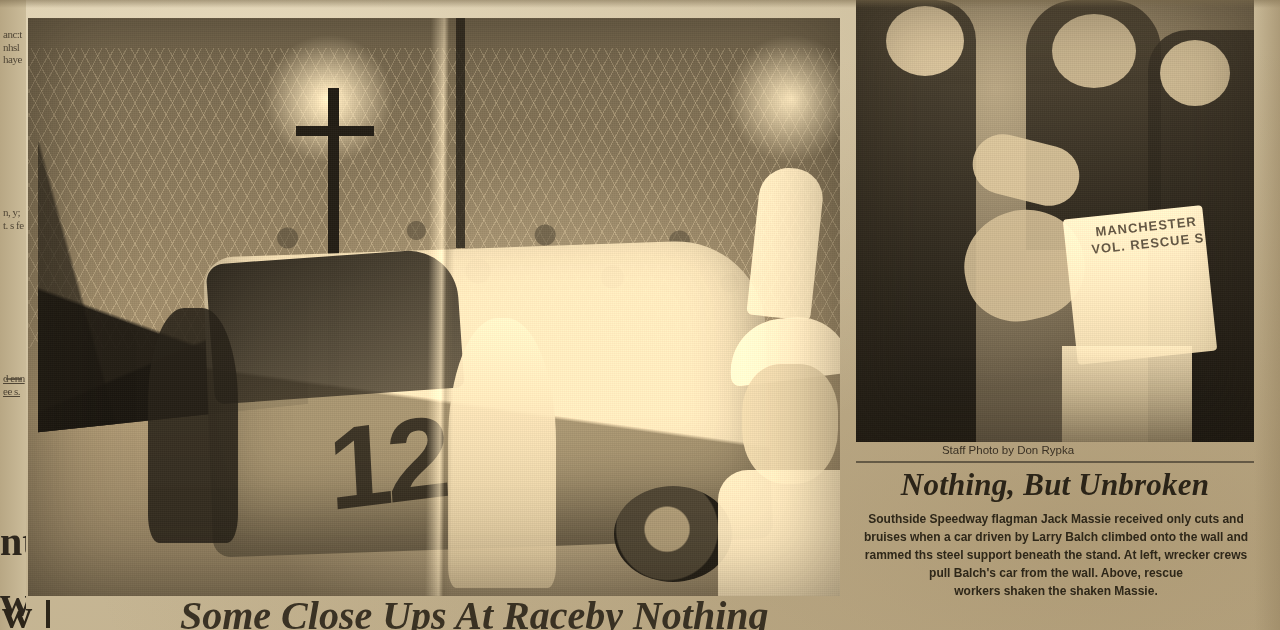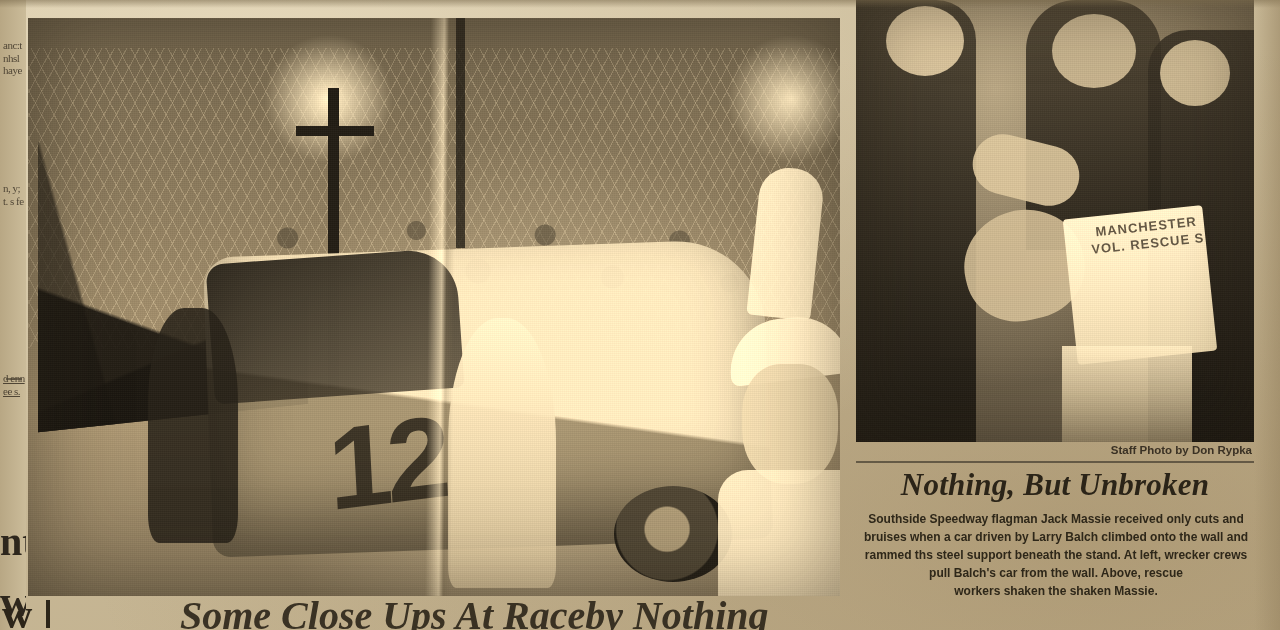--- a/index.html
+++ b/index.html
@@ -36,22 +36,22 @@
     left: 3px;
     width: 22px;
     font-family: "Liberation Serif", serif;
     font-size: 11px;
     line-height: 12.5px;
     color: #3c3326;
     opacity: .85;
     letter-spacing: -0.5px;
     word-break: break-all;
   }
-  .left-sliver .c1 { top: 28px; margin-top: 11px; }
-  .left-sliver .c2 { top: 182px; }
+  .left-sliver .c1 { top: 28px; }
+  .left-sliver .c2 { top: 206px; }
   .left-sliver .c3 { top: 372px; text-decoration: underline; }
   .left-sliver .bigchar {
     position: absolute;
     left: 0px;
     font-family: "Liberation Serif", serif;
     font-weight: 700;
     color: #2e271d;
   }
   .left-sliver .bc1 { top: 518px; font-size: 40px; }
   .left-sliver .bc2 { top: 576px; font-size: 44px; }
@@ -298,26 +298,26 @@
       repeating-linear-gradient(90deg, rgba(0,0,0,.07) 0 1px, rgba(255,255,255,.04) 1px 2px);
   }
   .photo-right .vig {
     position: absolute; inset: 0;
     box-shadow: inset 0 0 70px rgba(40,32,20,.5);
   }
 
   
   .credit {
     position: absolute;
-    left: 860px; top: 444px;
+    left: 812px; top: 444px;
     width: 398px;
-    text-align: right;
+    text-align: center;
     font-family: "Liberation Sans", sans-serif;
     font-size: 11.5px;
-    font-weight: 700;
+    font-weight: 400;
     color: #3a3124;
     padding-right: 6px;
     box-sizing: border-box;
   }
   .credit-rule {
     position: absolute;
     left: 856px; top: 461px;
     width: 398px; height: 2px;
     background: #4a4133;
     opacity: .75;

